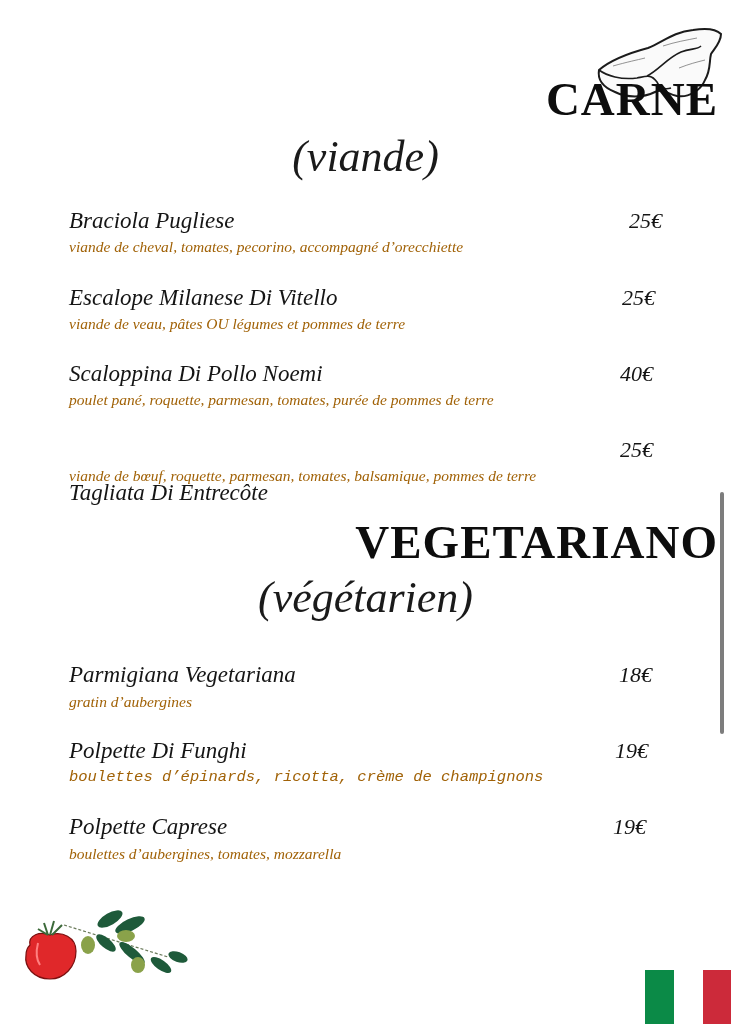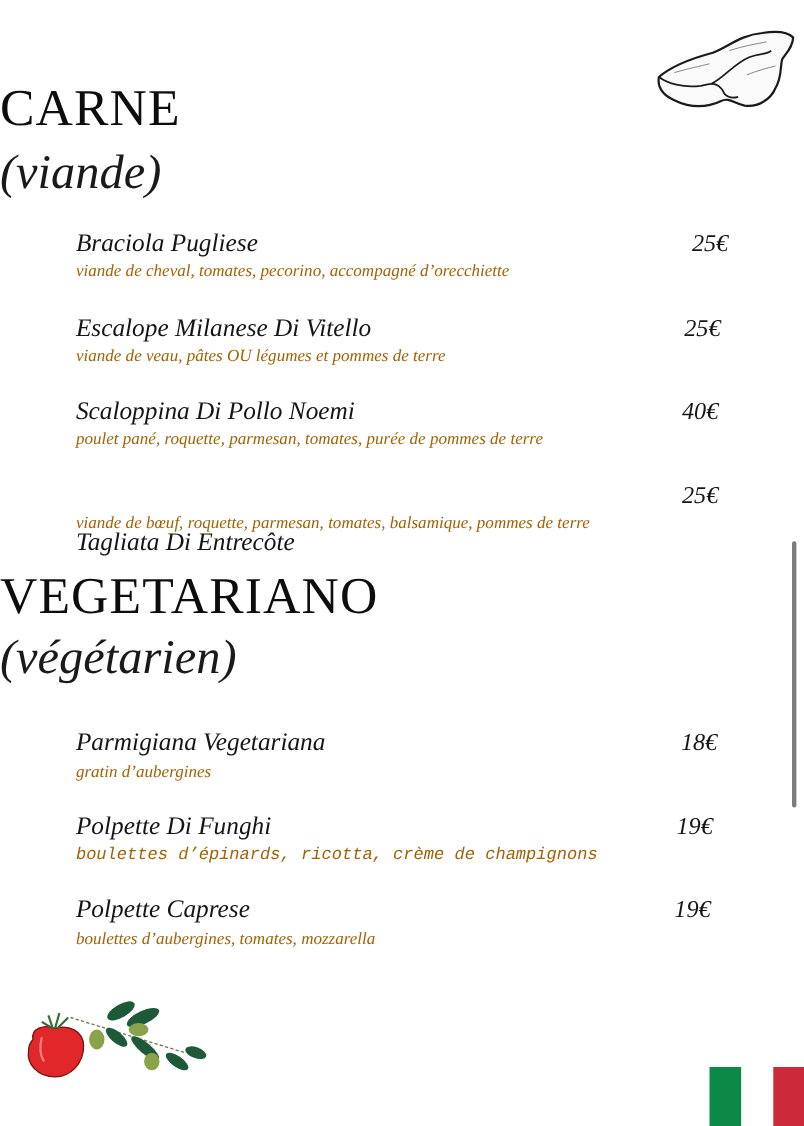--- a/index.html
+++ b/index.html
@@ -1,21 +1,21 @@
 <!DOCTYPE html>
 <html><head>
 <meta charset="utf-8">
 <style>
   html, body { margin:0; padding:0; }
   body { width:731px; height:1024px; background:#ffffff; position:relative; overflow:hidden;
          font-family:"Liberation Serif","DejaVu Serif",serif; color:#111; }
   .abs { position:absolute; }
-  .sec-title { position:absolute; left:0; width:718px; text-align:left; font-weight:normal;
+  .sec-title { position:absolute; left:0; width:718px; text-align:right; font-weight:bold;
                font-family:"Liberation Serif","DejaVu Serif",serif; color:#0d0d0d; letter-spacing:1px; }
-  .sec-sub { position:absolute; left:0; width:731px; text-align:left; font-style:italic;
+  .sec-sub { position:absolute; left:0; width:731px; text-align:center; font-style:italic;
              font-family:"Liberation Serif","DejaVu Serif",serif; color:#1a1a1a; }
   .item-name { position:absolute; left:69px; font-style:italic; font-size:23px; color:#151515; white-space:nowrap; line-height:26px; }
   .item-desc { position:absolute; left:69px; font-style:italic; font-size:15.5px; color:#a16207; white-space:nowrap; line-height:18px; }
   .item-price { position:absolute; font-style:italic; font-size:22px; color:#151515; white-space:nowrap; line-height:26px; text-align:right; width:80px; }
   .scrollbar { position:absolute; left:720px; top:492px; width:4px; height:242px; background:#7d7d7d; border-radius:2px; }
   .flag-g { position:absolute; left:645px; top:970px; width:29px; height:54px; background:#0b8a47; }
   .flag-w { position:absolute; left:674px; top:970px; width:29px; height:54px; background:#ffffff; }
   .flag-r { position:absolute; left:703px; top:970px; width:28px; height:54px; background:#cc2a3a; }
 </style>
 </head>

